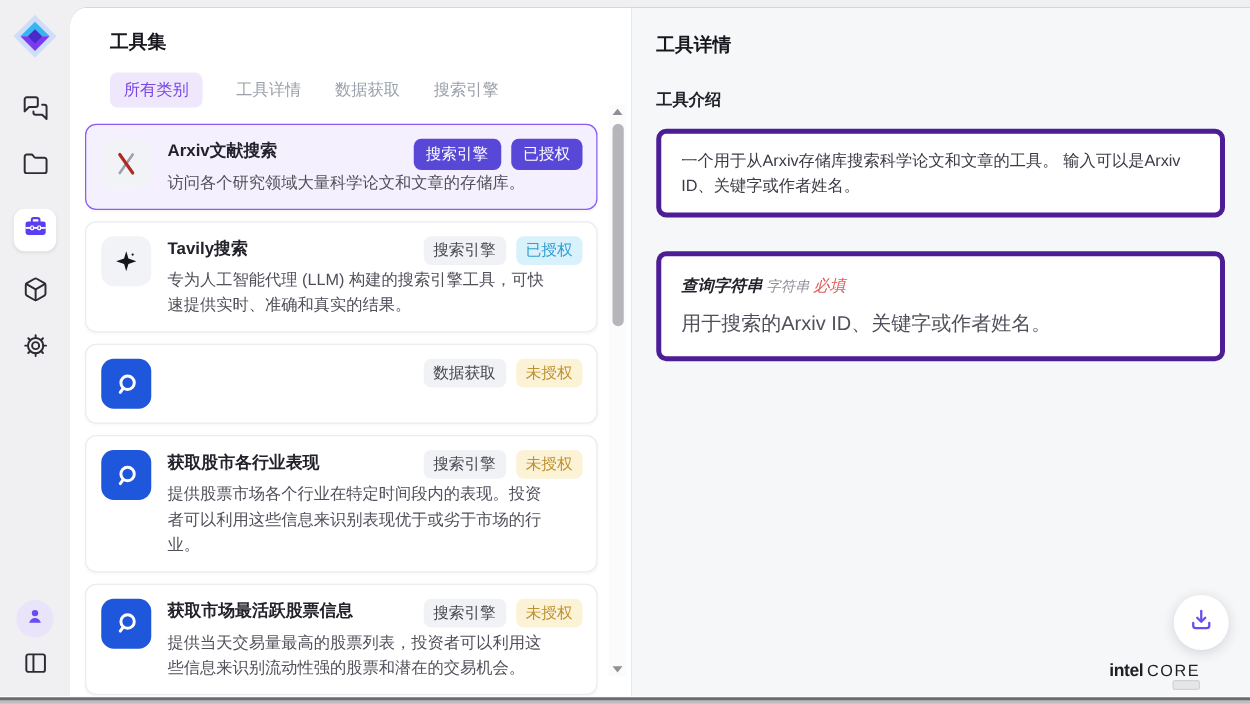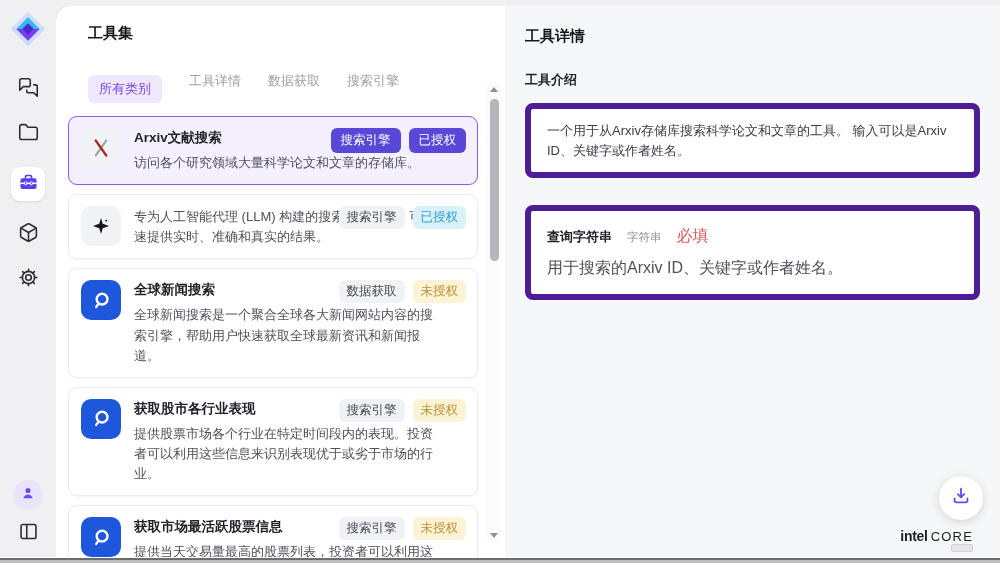--- a/index.html
+++ b/index.html
@@ -22,21 +22,21 @@
   .avatar-wrap { width:30px; height:30px; border-radius:50%; background:#eae4fb; display:flex; align-items:center; justify-content:center; }
 
   
   .main { flex:1; margin-top:6px; background:#a3a3a3; border-top-left-radius:14px; display:flex; overflow:hidden; }
 
   
   .list-panel { width:449px; flex:none; position:relative; padding:14px 0 0 12px; background:#fff; }
   .list-title { margin:4px 0 15px 20px; font-size:15px; font-weight:bold; color:#17171e; }
   .tabs { margin-left:20px; display:flex; align-items:center; gap:27px; margin-bottom:13px; }
   .tab { font-size:13px; color:#9aa1ab; cursor:pointer; white-space:nowrap; }
-  .tab.active { background:#efe8fc; color:#7a45e5; padding:5px 11px; border-radius:6px; font-weight:500;margin-top:17px; }
+  .tab.active { background:#efe8fc; color:#7a45e5; padding:5px 11px; border-radius:6px; font-weight:500; }
 
   .cards { width:410px; }
   .card { position:relative; background:#fff; border:1px solid #ececf1; border-radius:9px;
           padding:11px 12px; margin-bottom:9px; display:flex; align-items:flex-start;
           box-shadow:0 1px 3px rgba(25,25,50,.04); cursor:pointer; }
   .card.selected { background:#f5f0fd; border:1.5px solid #8a5cf5; }
   .tool-icon { width:40px; height:40px; border-radius:10px; background:#f2f3f6; flex:none;
                display:flex; align-items:center; justify-content:center; margin-right:13px; }
   .tool-icon.blue { background:#1f57dc; }
   .tool-body { flex:1; min-width:0; padding-top:1px; }
@@ -53,32 +53,32 @@
   .scrollbar { position:absolute; right:4px; top:78px; bottom:16px; width:14px;
                background:#fbfbfc; display:flex; flex-direction:column; align-items:center; }
   .scroll-up { margin-top:3px; width:0; height:0; border-left:4px solid transparent; border-right:4px solid transparent; border-bottom:5px solid #8f8f96; }
   .scroll-thumb { margin-top:7px; width:9px; height:162px; background:#b5b5bb; border-radius:5px; }
   .scroll-down { position:absolute; bottom:3px; width:0; height:0; border-left:4px solid transparent; border-right:4px solid transparent; border-top:5px solid #8f8f96; }
 
   
   .details-panel { flex:1; background:#f6f7f8; padding:15px 20px; position:relative; }
   .details-title { font-size:15px; font-weight:bold; color:#17171e; margin:6px 0 25px; }
   .section-heading { font-size:13px; font-weight:bold; color:#22222b; margin:0 0 14px; }
-  .panel-card { background:#ffffff; border:6px solid #4c1d95; border-radius:8px; }
+  .panel-card { background:#ffffff; border:4px solid #4c1d95; border-radius:8px; }
   .intro-card { padding:12px 16px; font-size:13px; color:#3b3b45; margin-bottom:27px; line-height:1.5; }
   .param-card { padding:15px 16px; }
-  .param-head { display:flex; align-items:baseline; gap:15px; margin-bottom:11px; }
+  .param-head { display:flex; align-items:baseline; gap:3px; margin-bottom:11px;font-style:italic; }
   .param-name { font-size:13px; font-weight:bold; color:#22222b; }
   .param-type { font-size:11.5px; color:#8d8d97; }
-  .param-required { font-size:16px; color:#e05c5c; }
+  .param-required { font-size:13px; color:#e05c5c; }
   .param-desc { font-size:16px; color:#50505b; }
 
   .fab { position:absolute; right:17px; bottom:37px; width:44px; height:44px; border-radius:50%;
          background:#fff; box-shadow:0 2px 10px rgba(30,30,60,.16); display:flex; align-items:center; justify-content:center; cursor:pointer; }
-  .intel { position:absolute; right:27px; bottom:13px; display:flex; align-items:flex-start; gap:3px; color:#1e1e24; }
+  .intel { position:absolute; right:40px; bottom:13px; display:flex; align-items:flex-start; gap:3px; color:#1e1e24; }
   .intel-intel { font-size:14px; font-weight:bold; letter-spacing:-0.3px; }
   .intel-core { font-size:13px; letter-spacing:1.2px; text-transform:uppercase; font-weight:500; margin-top:1px; }
   .intel-badge { position:absolute; right:0; top:16px; width:22px; height:8px; background:#e6e6e9; border:1px solid #d1d1d6; border-radius:2px; }
 
   .bottom-edge { position:fixed; left:0; bottom:0; width:1000px; height:6px;
                  background:linear-gradient(to bottom,#ffffff 0 1px,#6c6c70 1px 3px,#bdbdc1 3px 6px); }
 </style>
 </head>
 <body>
 
@@ -188,39 +188,36 @@
   </div>
 
   <div class="card">
     <div class="tool-icon">
               <svg viewBox="0 0 24 24" width="22" height="22" fill="#15151b">
                 <path d="M12 3.2l1.9 6.3 6.9 2.5-6.9 2.5L12 20.8l-1.9-6.3-6.9-2.5 6.9-2.5z"></path>
                 <circle cx="17.6" cy="6.2" r="1"></circle>
               </svg>
             </div>
     <div class="tool-body">
+      <div class="tool-name">Tavily搜索</div>
       <div class="tool-desc">专为人工智能代理 (LLM) 构建的搜索引擎工具，可快速提供实时、准确和真实的结果。</div>
     </div>
     <div class="badges">
       <span class="chip plain">搜索引擎</span>
       <span class="chip cyan">已授权</span>
     </div>
   </div>
 
   <div class="card">
     <div class="tool-icon blue">
               <svg viewBox="0 0 24 24" width="23" height="23" fill="none" stroke="#ffffff" stroke-width="2.5" stroke-linecap="round">
                 <circle cx="12.6" cy="10.6" r="5.6"></circle>
                 <path d="M8.9 15.3l-2.4 3.4"></path>
               </svg>
             </div>
-    <div class="tool-body">
-      <div class="tool-name">全球新闻搜索</div>
-      <div class="tool-desc">全球新闻搜索是一个聚合全球各大新闻网站内容的搜索引擎，帮助用户快速获取全球最新资讯和新闻报道。</div>
-    </div>
     <div class="badges">
       <span class="chip plain">数据获取</span>
       <span class="chip amber">未授权</span>
     </div>
   </div>
 
   <div class="card">
     <div class="tool-icon blue">
               <svg viewBox="0 0 24 24" width="23" height="23" fill="none" stroke="#ffffff" stroke-width="2.5" stroke-linecap="round">
                 <circle cx="12.6" cy="10.6" r="5.6"></circle>

